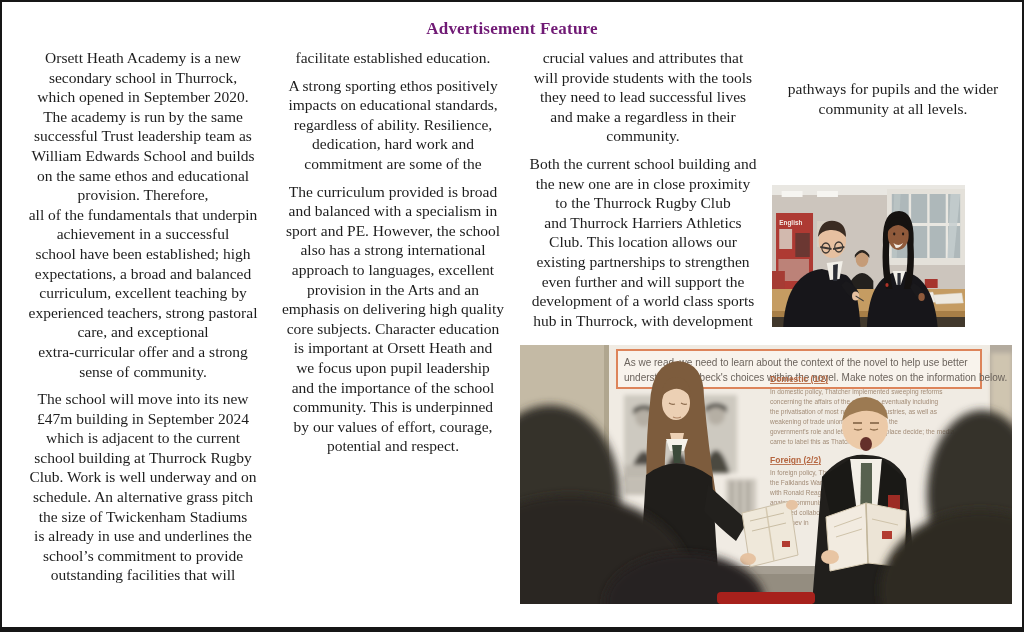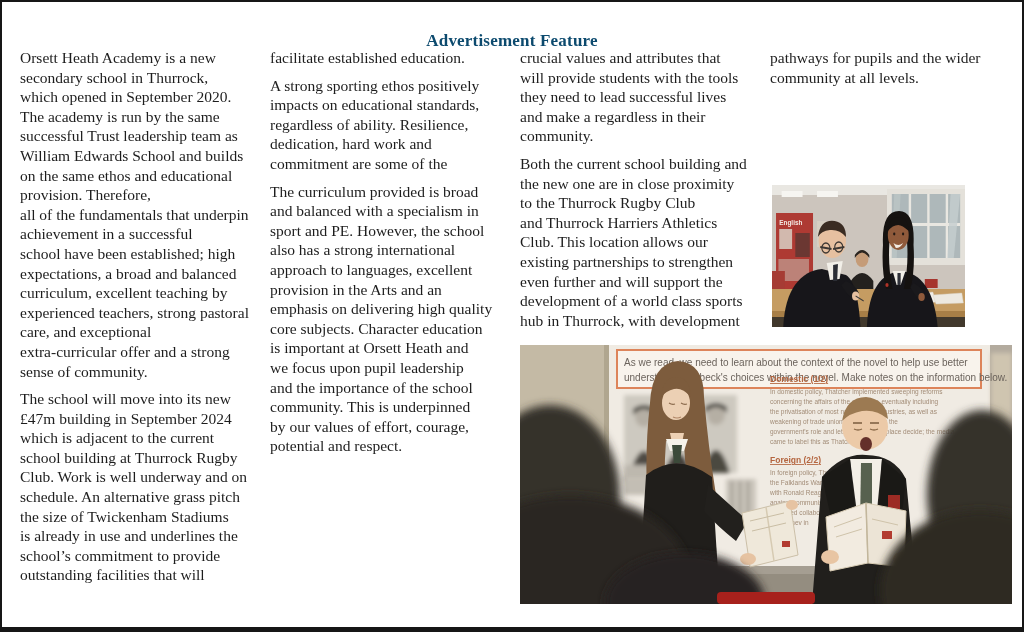--- a/index.html
+++ b/index.html
@@ -9,33 +9,34 @@
     box-sizing:border-box;
     background:#ffffff;
     border:2px solid #161616;
     border-bottom-width:5px;
     overflow:hidden;
     font-family:"Liberation Serif", serif;
     color:#1c1c1c;
   }
   .title{
     position:absolute;top:13px;left:0;right:0;
-    margin:16px;text-align:center;
-    font-size:17px;font-weight:bold;color:#0c4a6e;
+    margin:4px;text-align:center;
+    font-size:17px;font-weight:bold;color:#701a75;
     letter-spacing:.2px;
   }
   .col{position:absolute;top:46px;width:246px;}
   .col p{
     margin:0 0 8px 0;
     font-size:15.5px;
     line-height:19.6px;
     white-space:pre;
     color:#1d1d1d;
+    text-align:center;
   }
-  .col1{left:18px;} .col2{left:268px;} .col3{left:518px;} .col4{left:768px;}
+  .col1{left:18px;} .col2{left:268px;} .col3{left:518px;} .col4{left:768px;margin-top:31px;}
   .photo{position:absolute;margin:0;padding:0;overflow:hidden;}
   .photo svg{display:block;width:100%;height:100%;}
   .photo-classroom{left:770px;top:183px;width:193px;height:142px;}
   .photo-presentation{left:518px;top:343px;width:492px;height:259px;}
   .poster-text{font-family:"Liberation Sans",sans-serif;font-size:8px;font-weight:bold;fill:#f3e8e2;}
   .slide-header-line{font-family:"Liberation Sans",sans-serif;font-size:10px;fill:#6b635c;}
   .slide-heading{font-family:"Liberation Sans",sans-serif;font-size:8.5px;font-weight:bold;fill:#b4653f;text-decoration:underline;}
   .slide-line{font-family:"Liberation Sans",sans-serif;font-size:6.5px;fill:#a28c77;}
 </style>
 </head>

